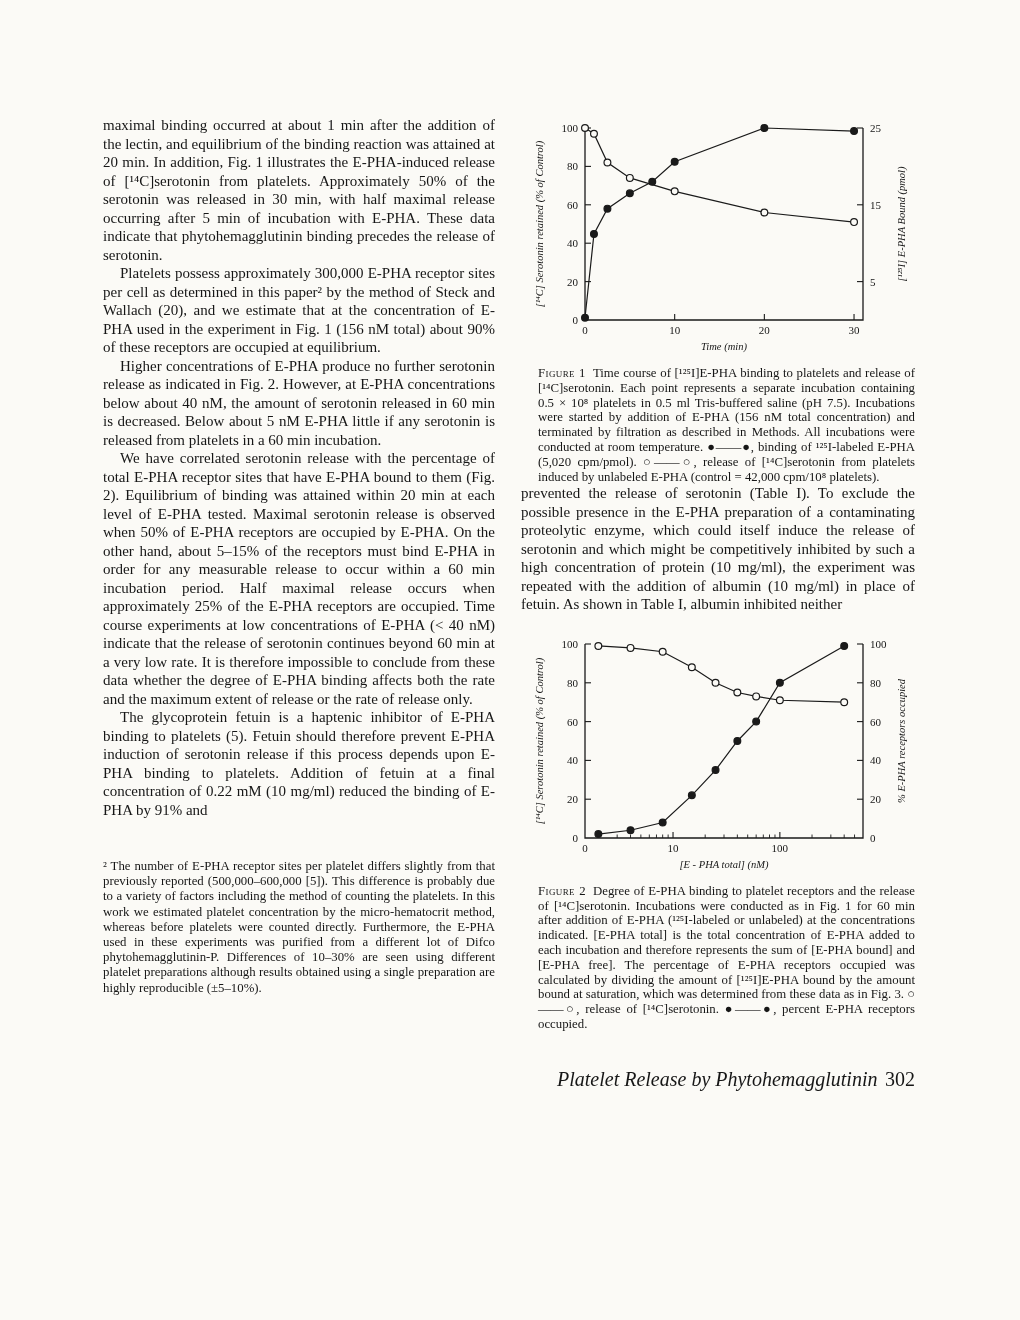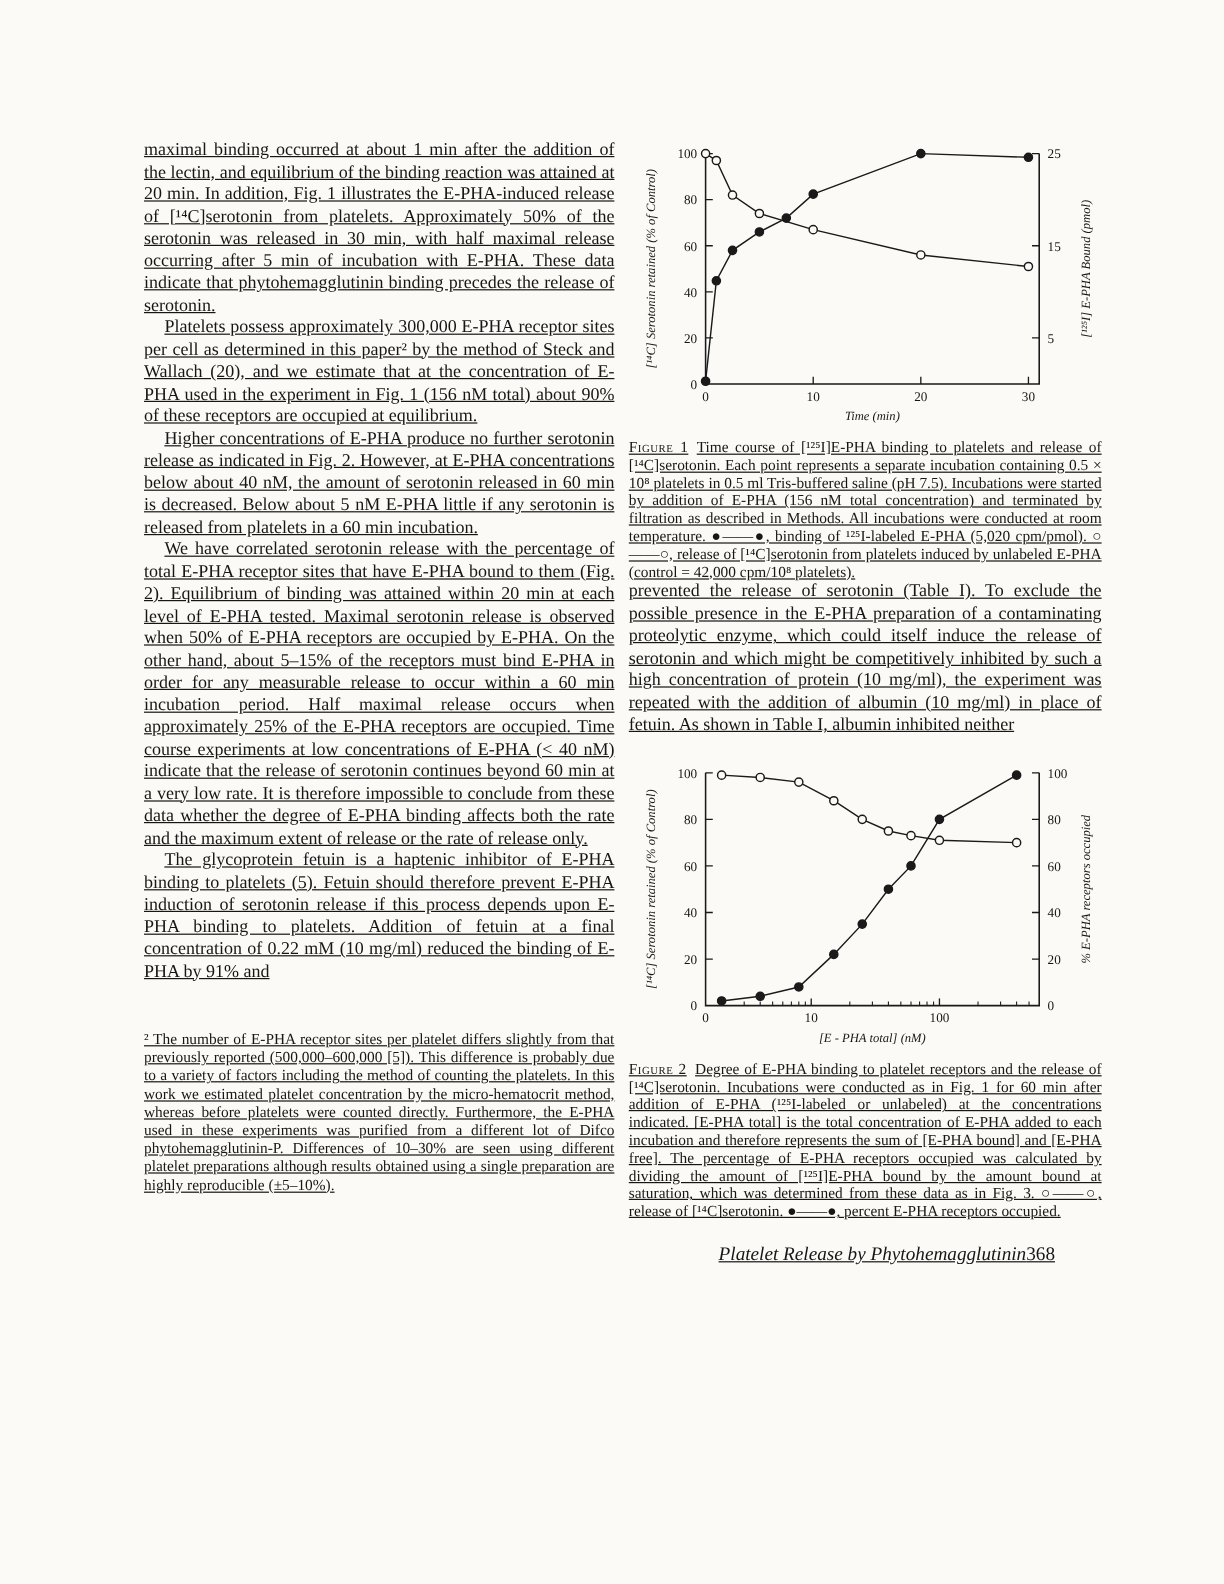--- a/index.html
+++ b/index.html
@@ -2,34 +2,34 @@
 <html><head>
 <meta charset="utf-8">
 <style>
   html,body{margin:0;padding:0;background:#9a9a96;}
   .page{
     width:1020px;height:1320px;position:relative;margin:0 auto;
     background:#fbfaf6;color:#161616;
     font-family:"Liberation Serif","DejaVu Serif",serif;
     box-sizing:border-box;overflow:hidden;
   }
-  .columns{position:absolute;left:120px;top:116px;display:flex;gap:12px;text-decoration:underline;}
+  .columns{position:absolute;left:103px;top:116px;display:flex;gap:26px;}
   .col-left{width:392px;}
   .col-right{width:394px;}
   p.body{margin:0;font-size:15px;line-height:18.5px;text-align:justify;}
   p.indent{text-indent:17px;}
   .footnote{margin-top:40px;font-size:12.8px;line-height:15.2px;text-align:justify;}
   figure.figure{margin:0;}
   figure.fig2{margin-top:18px;}
-  .caption{margin-top:10px;font-size:12.8px;line-height:14.8px;text-align:justify;}
+  .caption{margin-top:10px;font-size:12.8px;line-height:14.8px;text-align:justify;margin-left:17px;}
   .cap-label{font-variant:small-caps;letter-spacing:.4px;margin-right:7px;}
   .rc-para{margin-top:17px;}
   .running-footer{
-    margin-top:20px;display:flex;justify-content:center;align-items:baseline;
-    font-size:16px;padding-left:36px;
+    margin-top:36px;display:flex;justify-content:space-between;align-items:baseline;
+    font-size:20px;padding-left:36px;
   }
   .running-title{font-style:italic;}
   .page-number{font-style:normal;}
   svg.chart{display:block;}
   svg.chart text{fill:#161616;}
   svg.chart .tick{font:11px "Liberation Serif","DejaVu Serif",serif;}
   svg.chart .axis-label{font:italic 10.5px "Liberation Serif","DejaVu Serif",serif;}
 </style>
 </head>
 <body>
@@ -178,18 +178,18 @@
             <circle cx="258.8635433742437" cy="68.26" r="3.4" fill="#fbfaf6" stroke="#1a1a1a" stroke-width="1.2"></circle>
             <circle cx="323.1866866326568" cy="70.20000000000002" r="3.4" fill="#fbfaf6" stroke="#1a1a1a" stroke-width="1.2"></circle>
           </svg>
         <figcaption class="caption">
           <span class="cap-label">Figure 2</span><span>Degree of E-PHA binding to platelet receptors and the release of [¹⁴C]serotonin. Incubations were conducted as in Fig. 1 for 60 min after addition of E-PHA (¹²⁵I-labeled or unlabeled) at the concentrations indicated. [E-PHA total] is the total concentration of E-PHA added to each incubation and therefore represents the sum of [E-PHA bound] and [E-PHA free]. The percentage of E-PHA receptors occupied was calculated by dividing the amount of [¹²⁵I]E-PHA bound by the amount bound at saturation, which was determined from these data as in Fig. 3. ○——○, release of [¹⁴C]serotonin. ●——●, percent E-PHA receptors occupied.</span>
         </figcaption>
       </figure>
 
       <footer class="running-footer">
         <span class="running-title">Platelet Release by Phytohemagglutinin</span>
-        <span class="page-number">368</span>
+        <span class="page-number">302</span>
       </footer>
 
     </section>
   </main>
 </div>
 
 </body></html>

